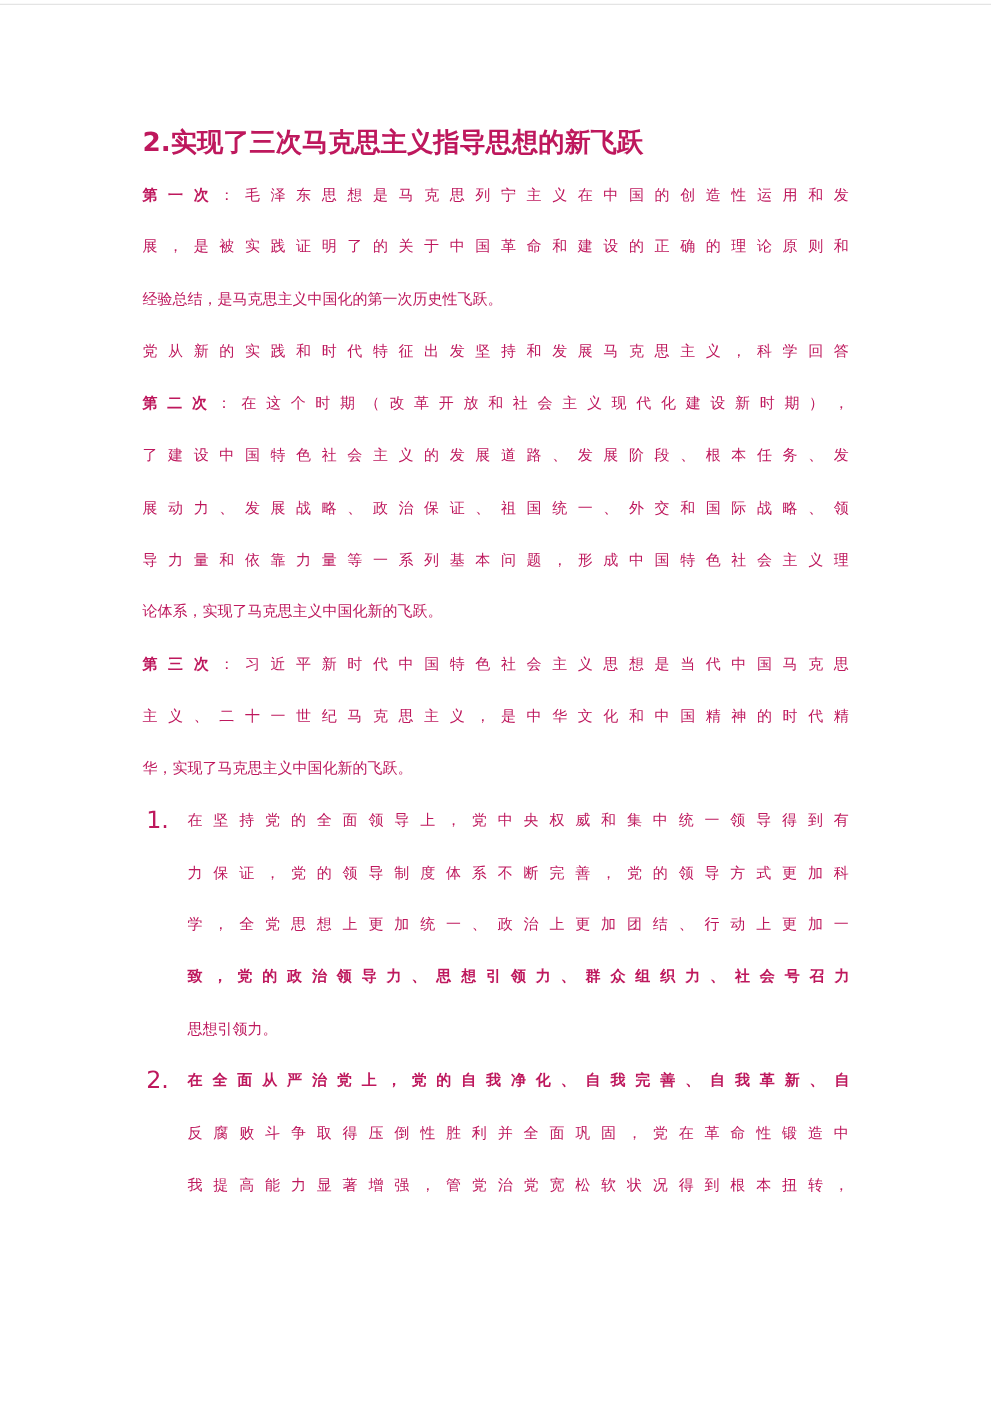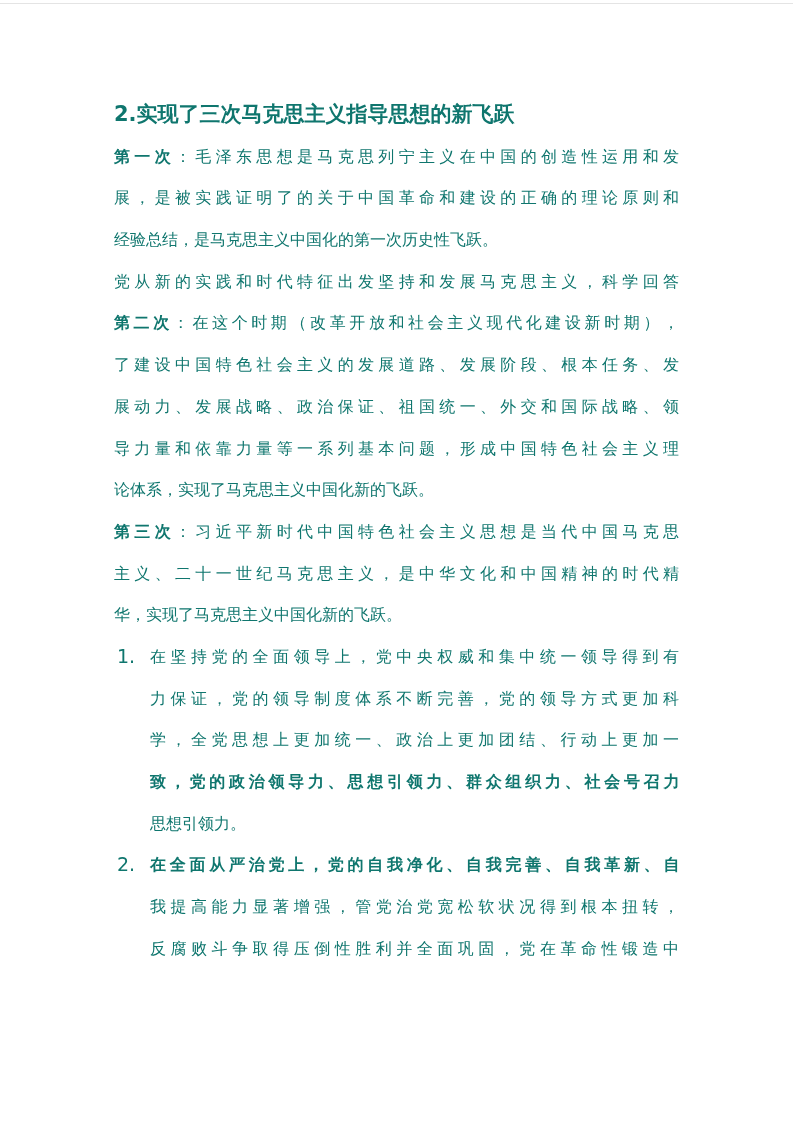--- a/index.html
+++ b/index.html
@@ -6,41 +6,41 @@
     margin: 0;
     padding: 0;
     background: #ffffff;
   }
   .page {
     position: relative;
     width: 793px;
     height: 1118px;
     background: #ffffff;
     overflow: hidden;
-    color: #0f766e;
+    color: #be185d;
   }
   .page-top-edge {
     position: absolute;
     top: 3px;
     left: 0;
     width: 100%;
     height: 1px;
     background: #e4e4e4;
   }
   .content {
     position: absolute;
     left: 114px;
     top: 94px;
     width: 565px;
   }
   .line {
     height: 41.7px;
     line-height: 41.7px;
     font-family: "DejaVu Serif", serif;
-    font-size: 16px;
+    font-size: 12px;
   }
   
   .j {
     text-align: justify;
     text-align-last: justify;
     white-space: nowrap;
   }
   
   .t {
     letter-spacing: -0.55px;
@@ -116,18 +116,18 @@
       <div class="line j">在坚持党的全面领导上，党中央权威和集中统一领导得到有</div>
       <div class="line j">力保证，党的领导制度体系不断完善，党的领导方式更加科</div>
       <div class="line j">学，全党思想上更加统一、政治上更加团结、行动上更加一</div>
       <div class="line j t">致，党的政治领导力、思想引领力、群众组织力、社会号召力</div>
       <div class="line e">思想引领力。</div>
     </div>
 
     <div class="list-item">
       <span class="list-marker">2.</span>
       <div class="line j t">在全面从严治党上，党的自我净化、自我完善、自我革新、自</div>
+      <div class="line j">反腐败斗争取得压倒性胜利并全面巩固，党在革命性锻造中</div>
       <div class="line j">我提高能力显著增强，管党治党宽松软状况得到根本扭转，</div>
-      <div class="line j">反腐败斗争取得压倒性胜利并全面巩固，党在革命性锻造中</div>
     </div>
 
   </div>
 </div>
 
 </body></html>

